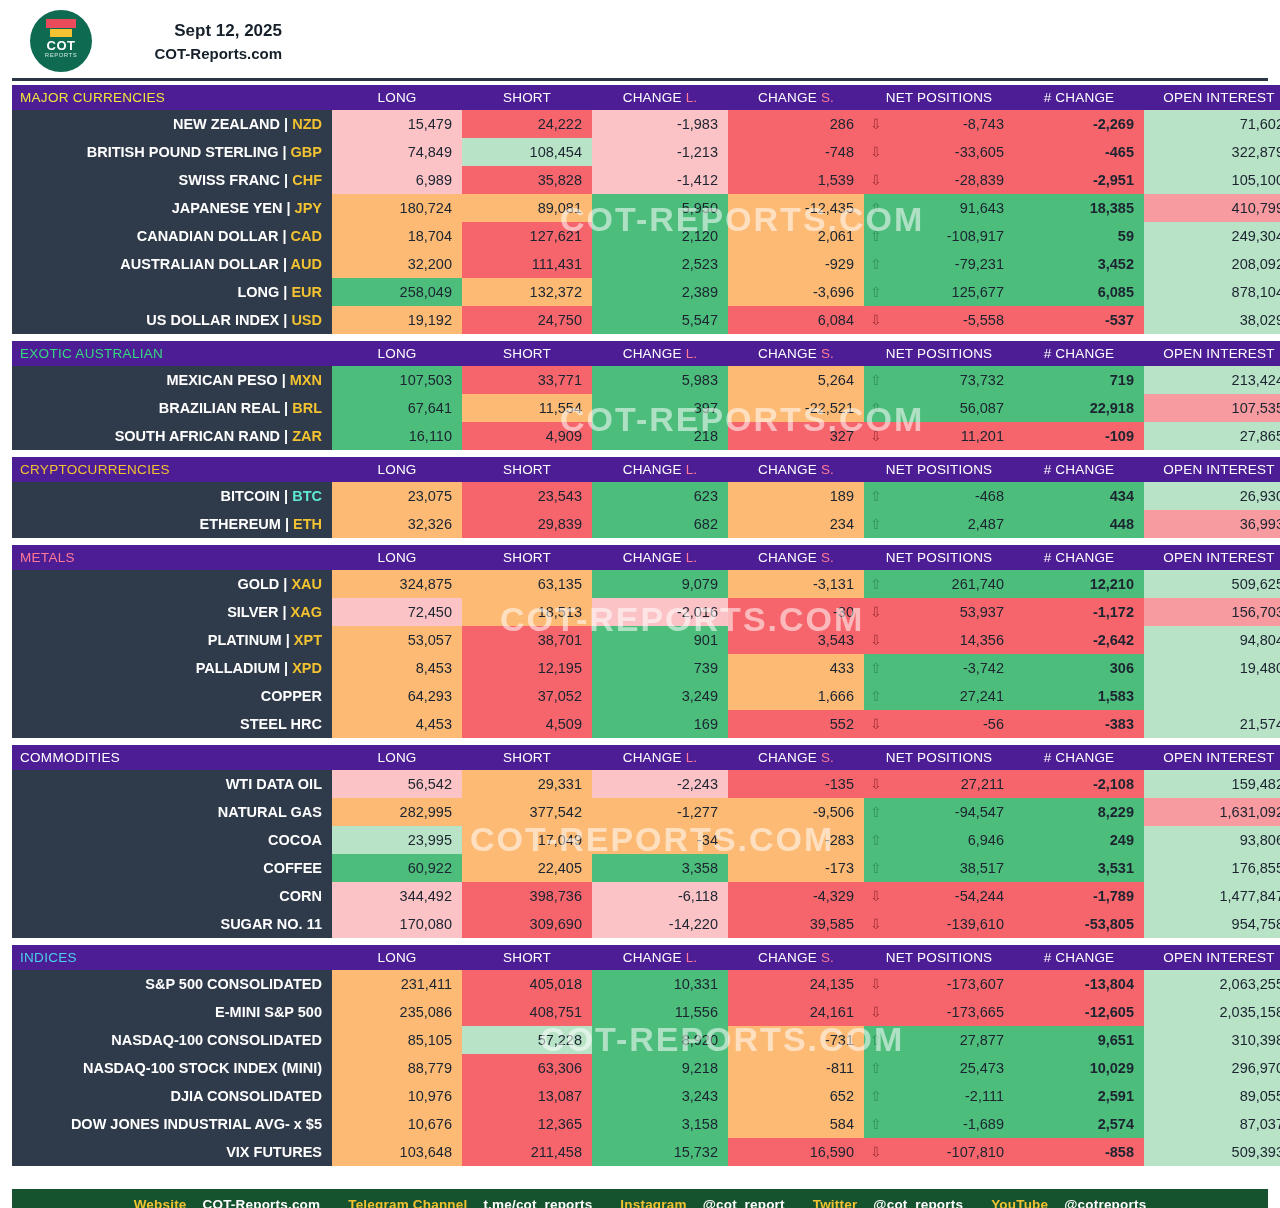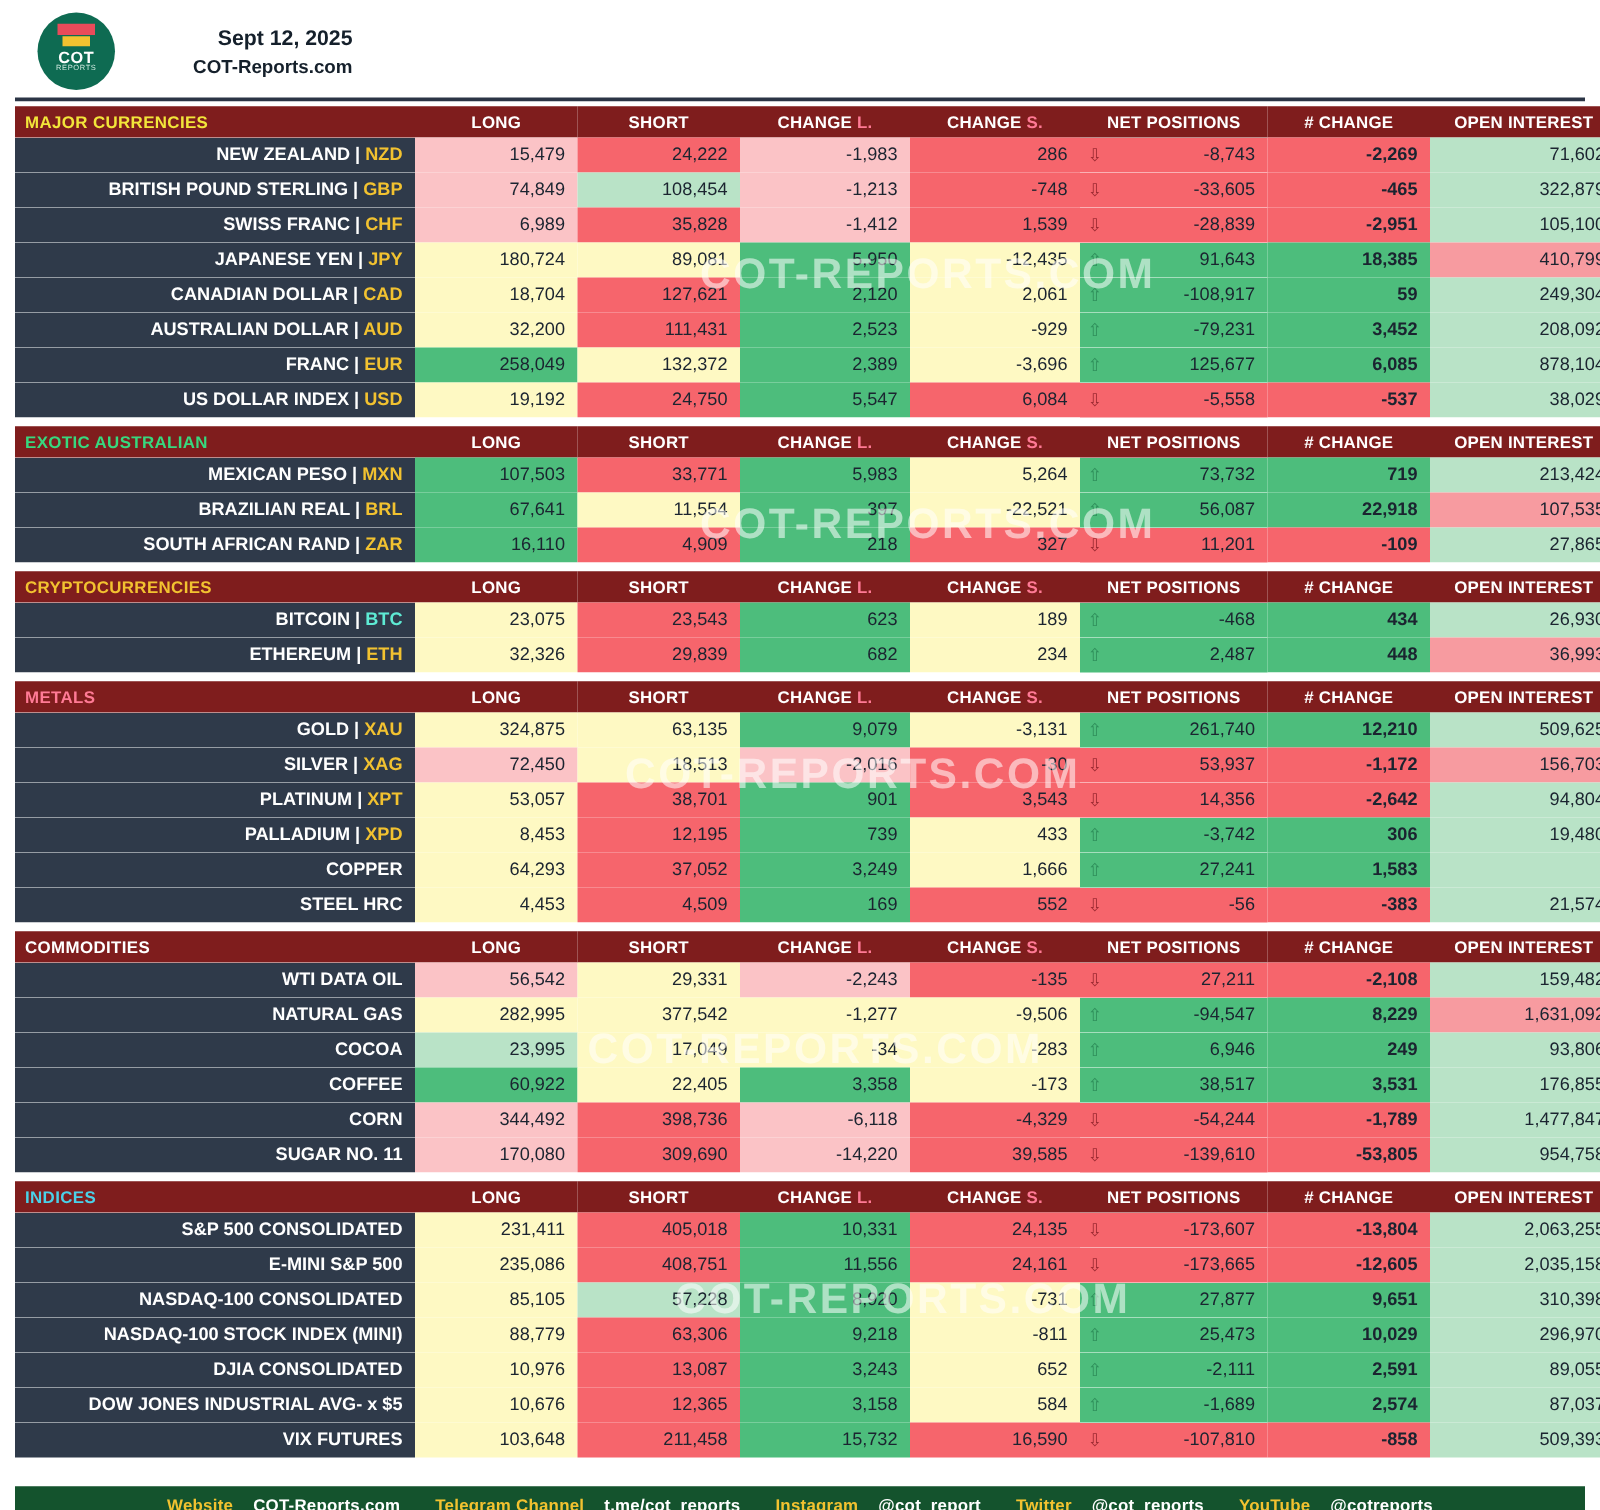--- a/index.html
+++ b/index.html
@@ -16,36 +16,36 @@
   .logo .sub{position:absolute;top:42px;left:0;right:0;text-align:center;color:#cfe8df;font-size:6px;letter-spacing:.5px;}
   .title-wrap{flex:1;text-align:center;}
   .title{font-size:30px;font-weight:bold;color:#15202b;letter-spacing:.3px;display:inline-block;}
   .header-right{text-align:right;flex:0 0 auto;min-width:190px;}
   .hr-date{font-size:17px;font-weight:bold;color:#15202b;}
   .hr-site{font-size:15px;font-weight:bold;color:#15202b;margin-top:4px;}
 
   
   table{border-collapse:collapse;width:100%;table-layout:fixed;}
   td,th{padding:0;}
-  .sec-row td{background:#7f1d1d;color:#fff;font-weight:bold;font-size:13.5px;height:25px;vertical-align:middle;}
+  .sec-row td{background:#4c1d95;color:#fff;font-weight:normal;font-size:13.5px;height:25px;vertical-align:middle;}
   .sec-name{text-align:left;padding-left:8px !important;letter-spacing:.3px;}
   .sec-head{text-align:center;letter-spacing:.2px;}
   .c-green{color:#37d87e;}
   .c-pink{color:#ff7a95;}
   .c-white{color:#ffffff;}
   .c-cyan{color:#4ad1e8;}
 
   .data-row td{height:28px;font-size:14.5px;vertical-align:middle;}
   .lbl{background:#2f3a4a;color:#fff;font-weight:bold;text-align:right;padding-right:10px !important;font-size:14.5px;white-space:nowrap;overflow:hidden;}
   .tick{font-weight:bold;}
   .num{text-align:right;padding-right:10px !important;color:#1b2430;font-variant-numeric:tabular-nums;}
   .bold{font-weight:bold;}
 
   .g1{background:#4dbd7c;}   
-  .g2{background:#fef9c3;}   
+  .g2{background:#fdba74;}   
   .g3{background:#b9e3c7;}   
   .r1{background:#f6656c;}   
   .r2{background:#f79ba0;}   
   .r3{background:#fbc3c6;}   
 
   .netcell{position:relative;}
   .arrow{position:absolute;left:6px;top:50%;transform:translateY(-50%);font-size:14px;line-height:1;}
   .arr-up{color:#2f8f5b;}
   .arr-dn{color:#9e2b33;}
 
@@ -154,21 +154,21 @@
           <td class="lbl"><span>AUSTRALIAN DOLLAR | </span><span class="tick" style="color: rgb(242, 194, 48);">AUD</span></td>
           <td class="num g2">32,200</td>
           <td class="num r1">111,431</td>
           <td class="num g1">2,523</td>
           <td class="num g2">-929</td>
           <td class="num g1 netcell"><span class="arrow arr-up">⇧</span><span>-79,231</span></td>
           <td class="num g1 bold">3,452</td>
           <td class="num g3">208,092</td>
         </tr>
         <tr class="data-row">
-          <td class="lbl"><span>FRANC | </span><span class="tick" style="color: rgb(242, 194, 48);">EUR</span></td>
+          <td class="lbl"><span>LONG | </span><span class="tick" style="color: rgb(242, 194, 48);">EUR</span></td>
           <td class="num g1">258,049</td>
           <td class="num g2">132,372</td>
           <td class="num g1">2,389</td>
           <td class="num g2">-3,696</td>
           <td class="num g1 netcell"><span class="arrow arr-up">⇧</span><span>125,677</span></td>
           <td class="num g1 bold">6,085</td>
           <td class="num g3">878,104</td>
         </tr>
         <tr class="data-row">
           <td class="lbl"><span>US DOLLAR INDEX | </span><span class="tick" style="color: rgb(242, 194, 48);">USD</span></td>

